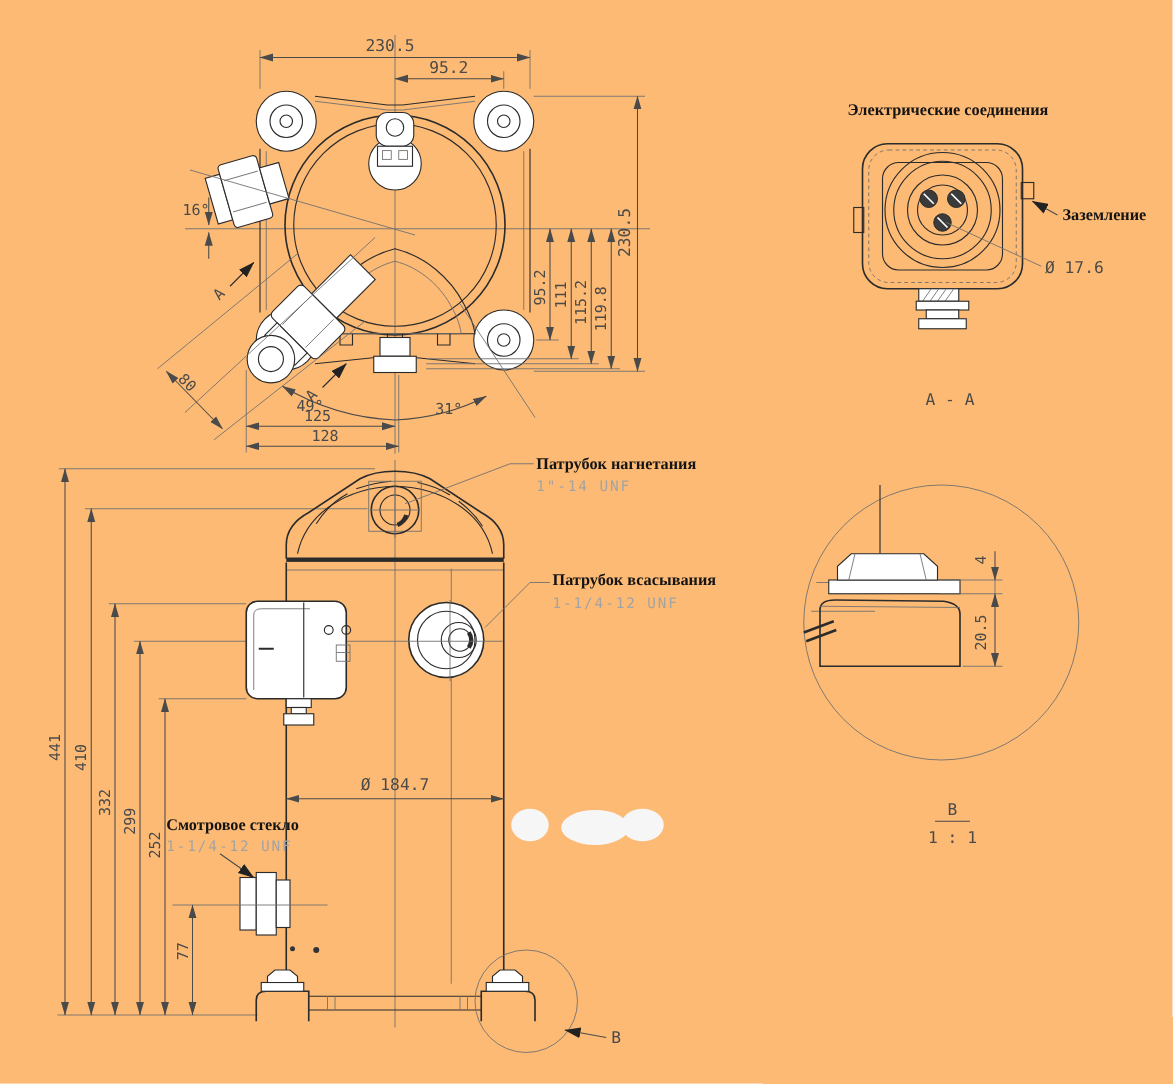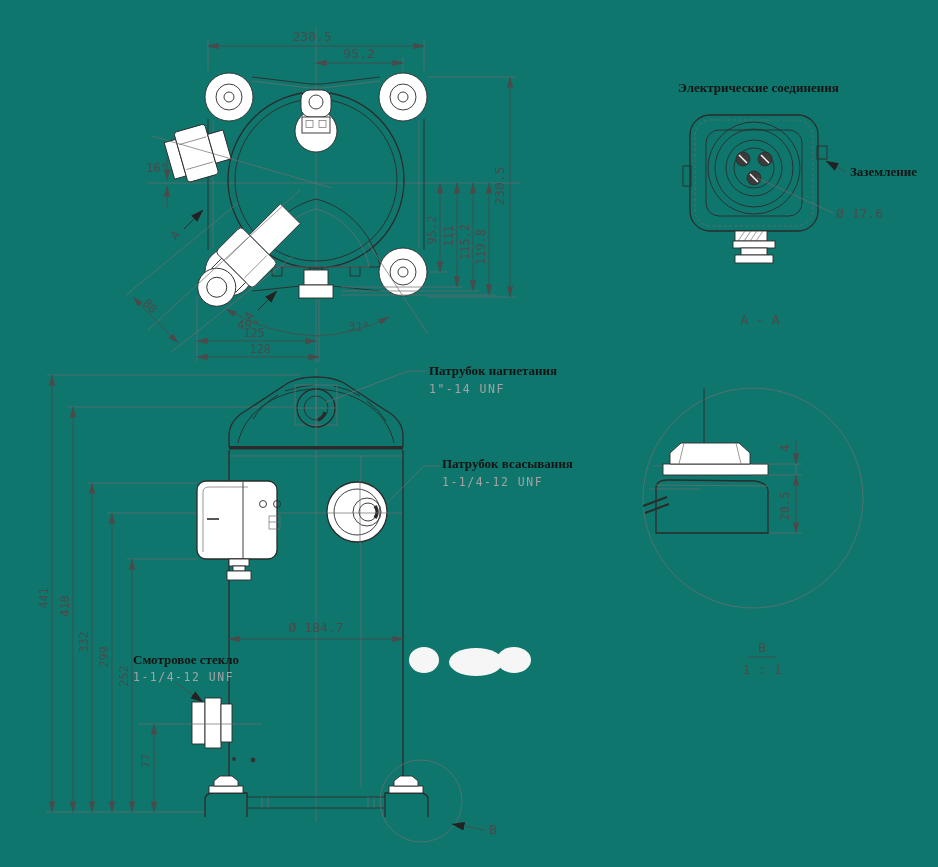--- a/index.html
+++ b/index.html
@@ -1,16 +1,16 @@
 <!DOCTYPE html>
 <html><head>
 <meta charset="utf-8">
 <style>
   html,body{margin:0;padding:0;background:#fff;}
-  .page{position:relative;width:938px;height:867px;background:#0f766e;overflow:hidden;
+  .page{position:relative;width:938px;height:867px;background:#fdba74;overflow:hidden;
         font-family:"DejaVu Sans Mono", monospace;}
   svg{position:absolute;left:0;top:0;}
   
   .ol  {stroke:#2b2b2b;fill:none;stroke-width:1.3;}
   .ol2 {stroke:#2b2b2b;fill:none;stroke-width:0.9;}
   .thin{stroke:#6f6f6f;fill:none;stroke-width:0.7;}
   .dim {stroke:#4a4a4a;fill:none;stroke-width:0.85;}
   .wf  {fill:#ffffff;}
   .blob{fill:#f6f6f6;}
   .seam{fill:#2b2b2b;}

